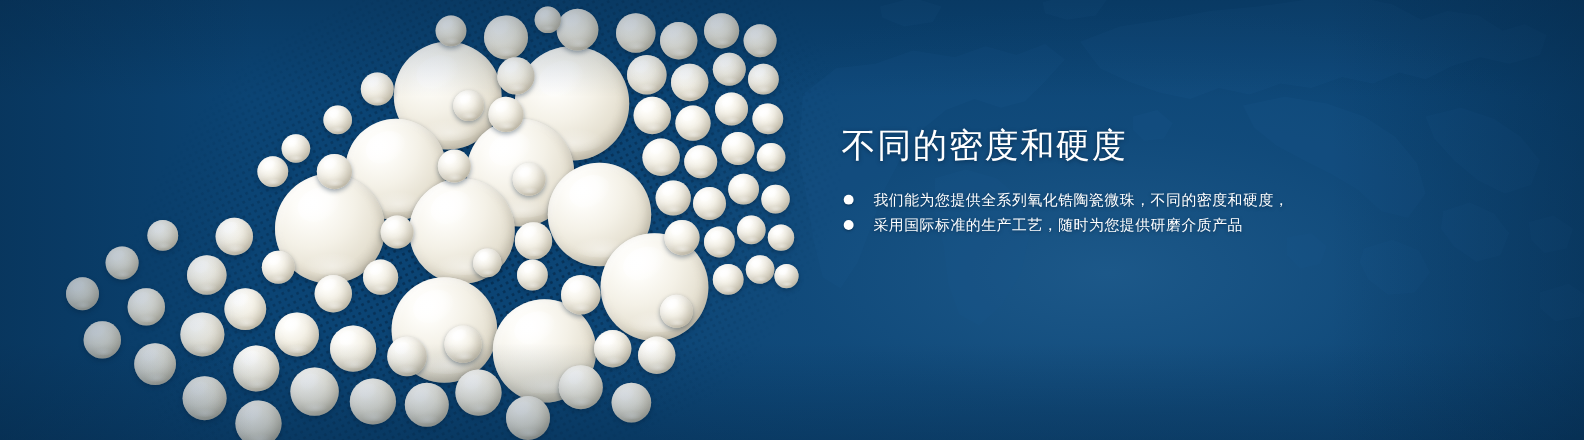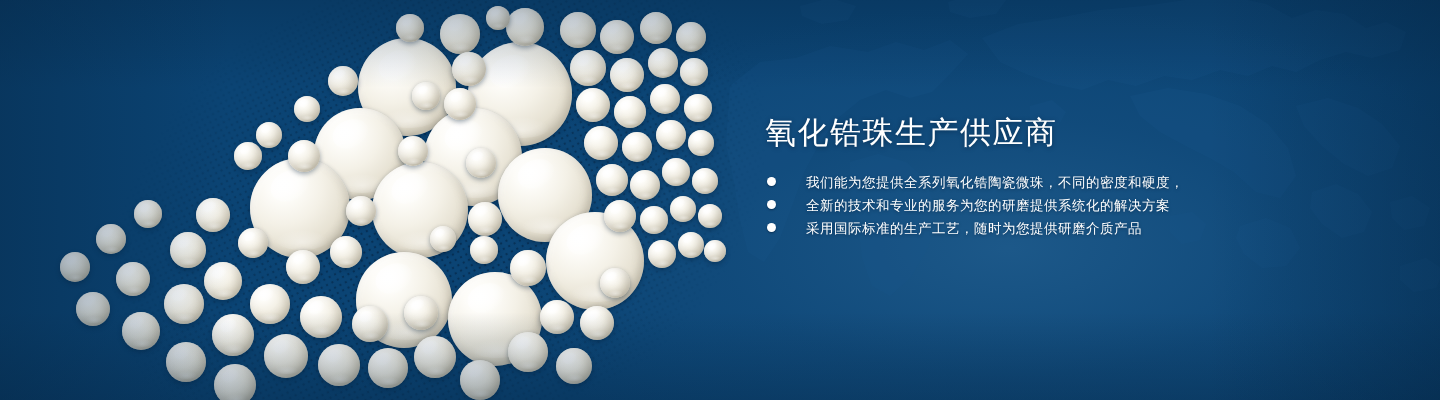--- a/index.html
+++ b/index.html
@@ -146,21 +146,20 @@
     background: #ffffff;
     box-shadow: 0 1px 2px rgba(2,24,46,0.5);
   }
   .bullet-line {
     color: #ffffff;
     font-size: 13.5px;
     line-height: 22px;
     letter-spacing: 0.5px;
     text-shadow: 0 1px 3px rgba(2,26,50,0.5);
     white-space: nowrap;
-    margin-left: 12px;
   }
 </style>
 </head>
 <body>
 
 <div class="banner">
 
   <div class="bg-base"></div>
   <div class="bg-glow"></div>
 
@@ -269,33 +268,29 @@
     <div class="bead" style="left:600px;top:268px;width:30px;height:30px;"></div>
     <div class="bead" style="left:430px;top:226px;width:26px;height:26px;"></div>
     <div class="bead" style="left:256px;top:122px;width:26px;height:26px;"></div>
     <div class="bead" style="left:396px;top:14px;width:28px;height:28px;"></div>
     <div class="bead" style="left:486px;top:6px;width:24px;height:24px;"></div>
   </div>
 
   <div class="bg-vignette"></div>
 
   <div class="content">
-    <div class="title">氧化锆珠生产供应商</div>
+    <div class="title">不同的密度和硬度</div>
 
     <div class="bullets">
 
       <div class="bullet-row">
         <span class="bullet-dot"></span>
         <div class="bullet-line">我们能为您提供全系列氧化锆陶瓷微珠，不同的密度和硬度，</div>
       </div>
 
-      <div class="bullet-row">
-        <span class="bullet-dot"></span>
-        <div class="bullet-line">全新的技术和专业的服务为您的研磨提供系统化的解决方案</div>
-      </div>
 
       <div class="bullet-row">
         <span class="bullet-dot"></span>
         <div class="bullet-line">采用国际标准的生产工艺，随时为您提供研磨介质产品</div>
       </div>
 
     </div>
   </div>
 
 </div>

